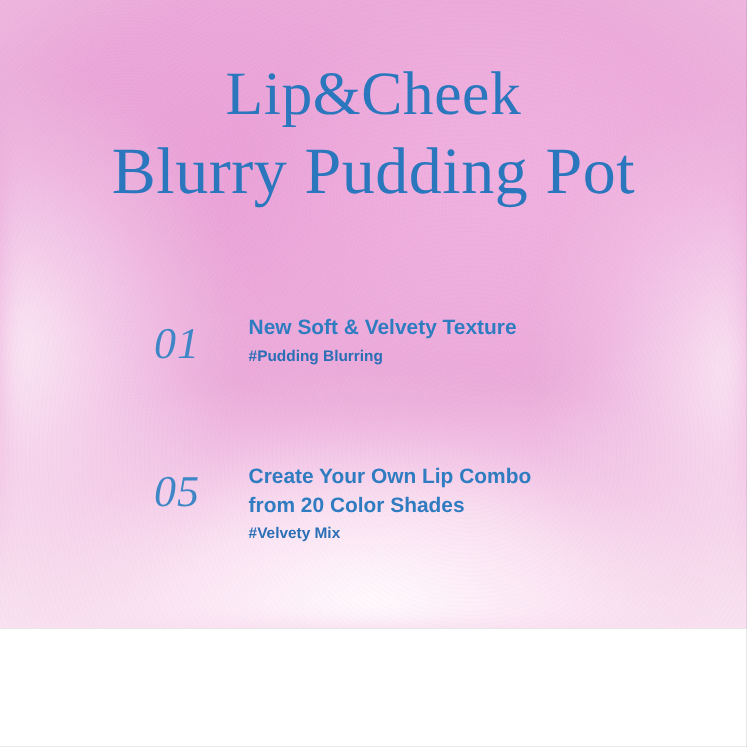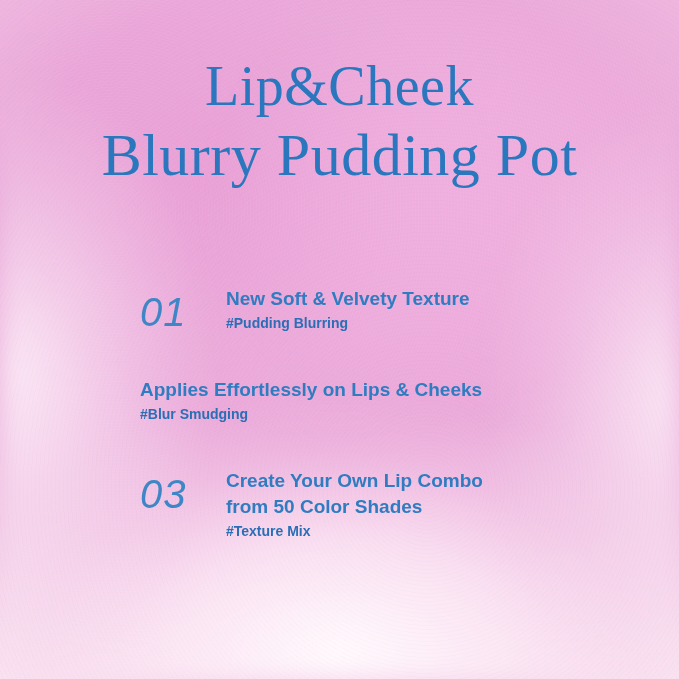--- a/index.html
+++ b/index.html
@@ -9,21 +9,21 @@
   body {
     width: 679px;
     height: 679px;
     font-family: "Liberation Sans", sans-serif;
     overflow: hidden;
   }
 
   #poster {
     position: relative;
     width: 679px;
-    height: 679px;
+    height: 571px;
     overflow: hidden;
     background: #0f172a;
   }
 
   
   .bg-layer {
     position: absolute;
     inset: 0;
     pointer-events: none;
   }
@@ -96,21 +96,21 @@
   }
   .feature {
     display: flex;
     align-items: flex-start;
     margin-bottom: 44px;
   }
   .feature:last-child { margin-bottom: 0; }
 
   .feature-num {
     flex: 0 0 86px;
-    font-family: Liberation Sans, sans-serif;
+    font-family: Liberation Serif, serif;
     font-style: italic;
     font-size: 40px;
     line-height: 1;
     color: #3f86c6;
     padding-top: 6px;
     letter-spacing: 1px;
   }
   .feature-body {
     flex: 1 1 auto;
   }
@@ -150,30 +150,26 @@
 
       <div class="feature">
         <div class="feature-num">01</div>
         <div class="feature-body">
           <div class="feature-desc">New Soft &amp; Velvety Texture</div>
           <div class="feature-tag">#Pudding Blurring</div>
         </div>
       </div>
 
       <div class="feature">
-        <div class="feature-body">
-          <div class="feature-desc">Applies Effortlessly on Lips &amp; Cheeks</div>
-          <div class="feature-tag">#Blur Smudging</div>
-        </div>
       </div>
 
       <div class="feature">
-        <div class="feature-num">03</div>
+        <div class="feature-num">05</div>
         <div class="feature-body">
           <div class="feature-desc" style="white-space: pre-line;">Create Your Own Lip Combo
-from 50 Color Shades</div>
-          <div class="feature-tag">#Texture Mix</div>
+from 20 Color Shades</div>
+          <div class="feature-tag">#Velvety Mix</div>
         </div>
       </div>
 
     </div>
   </div>
 </div>
 
 </body></html>

